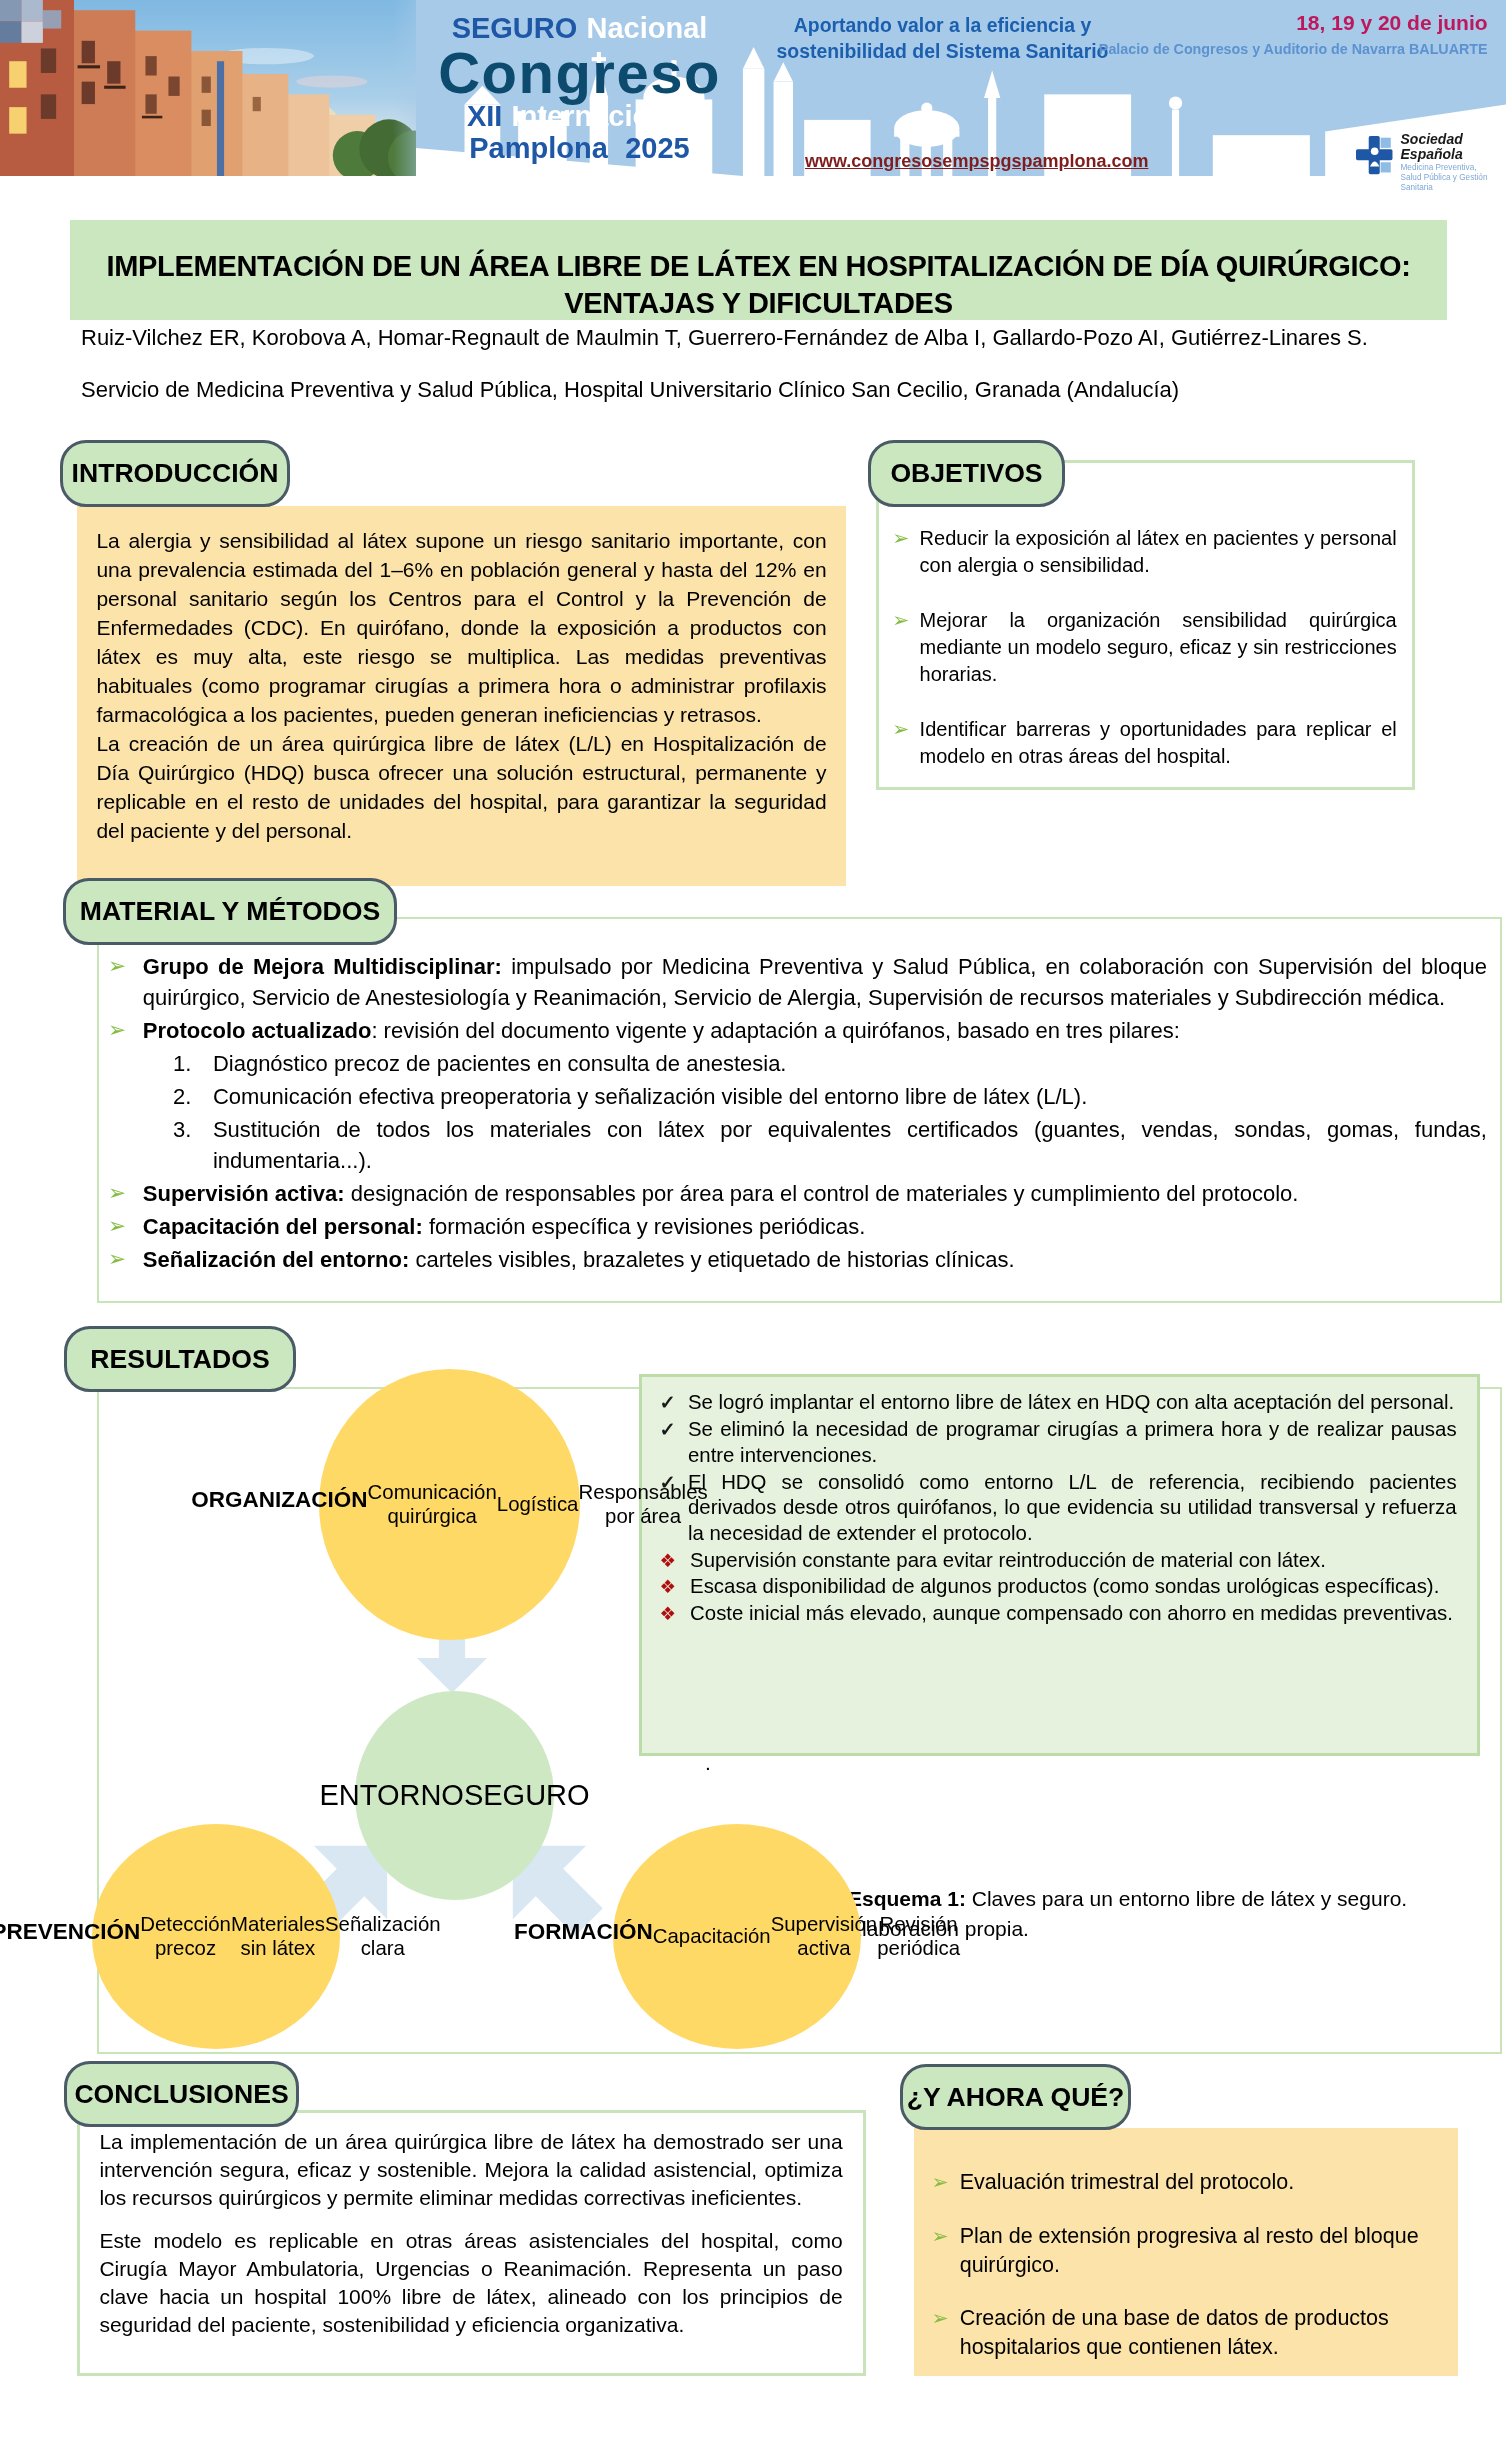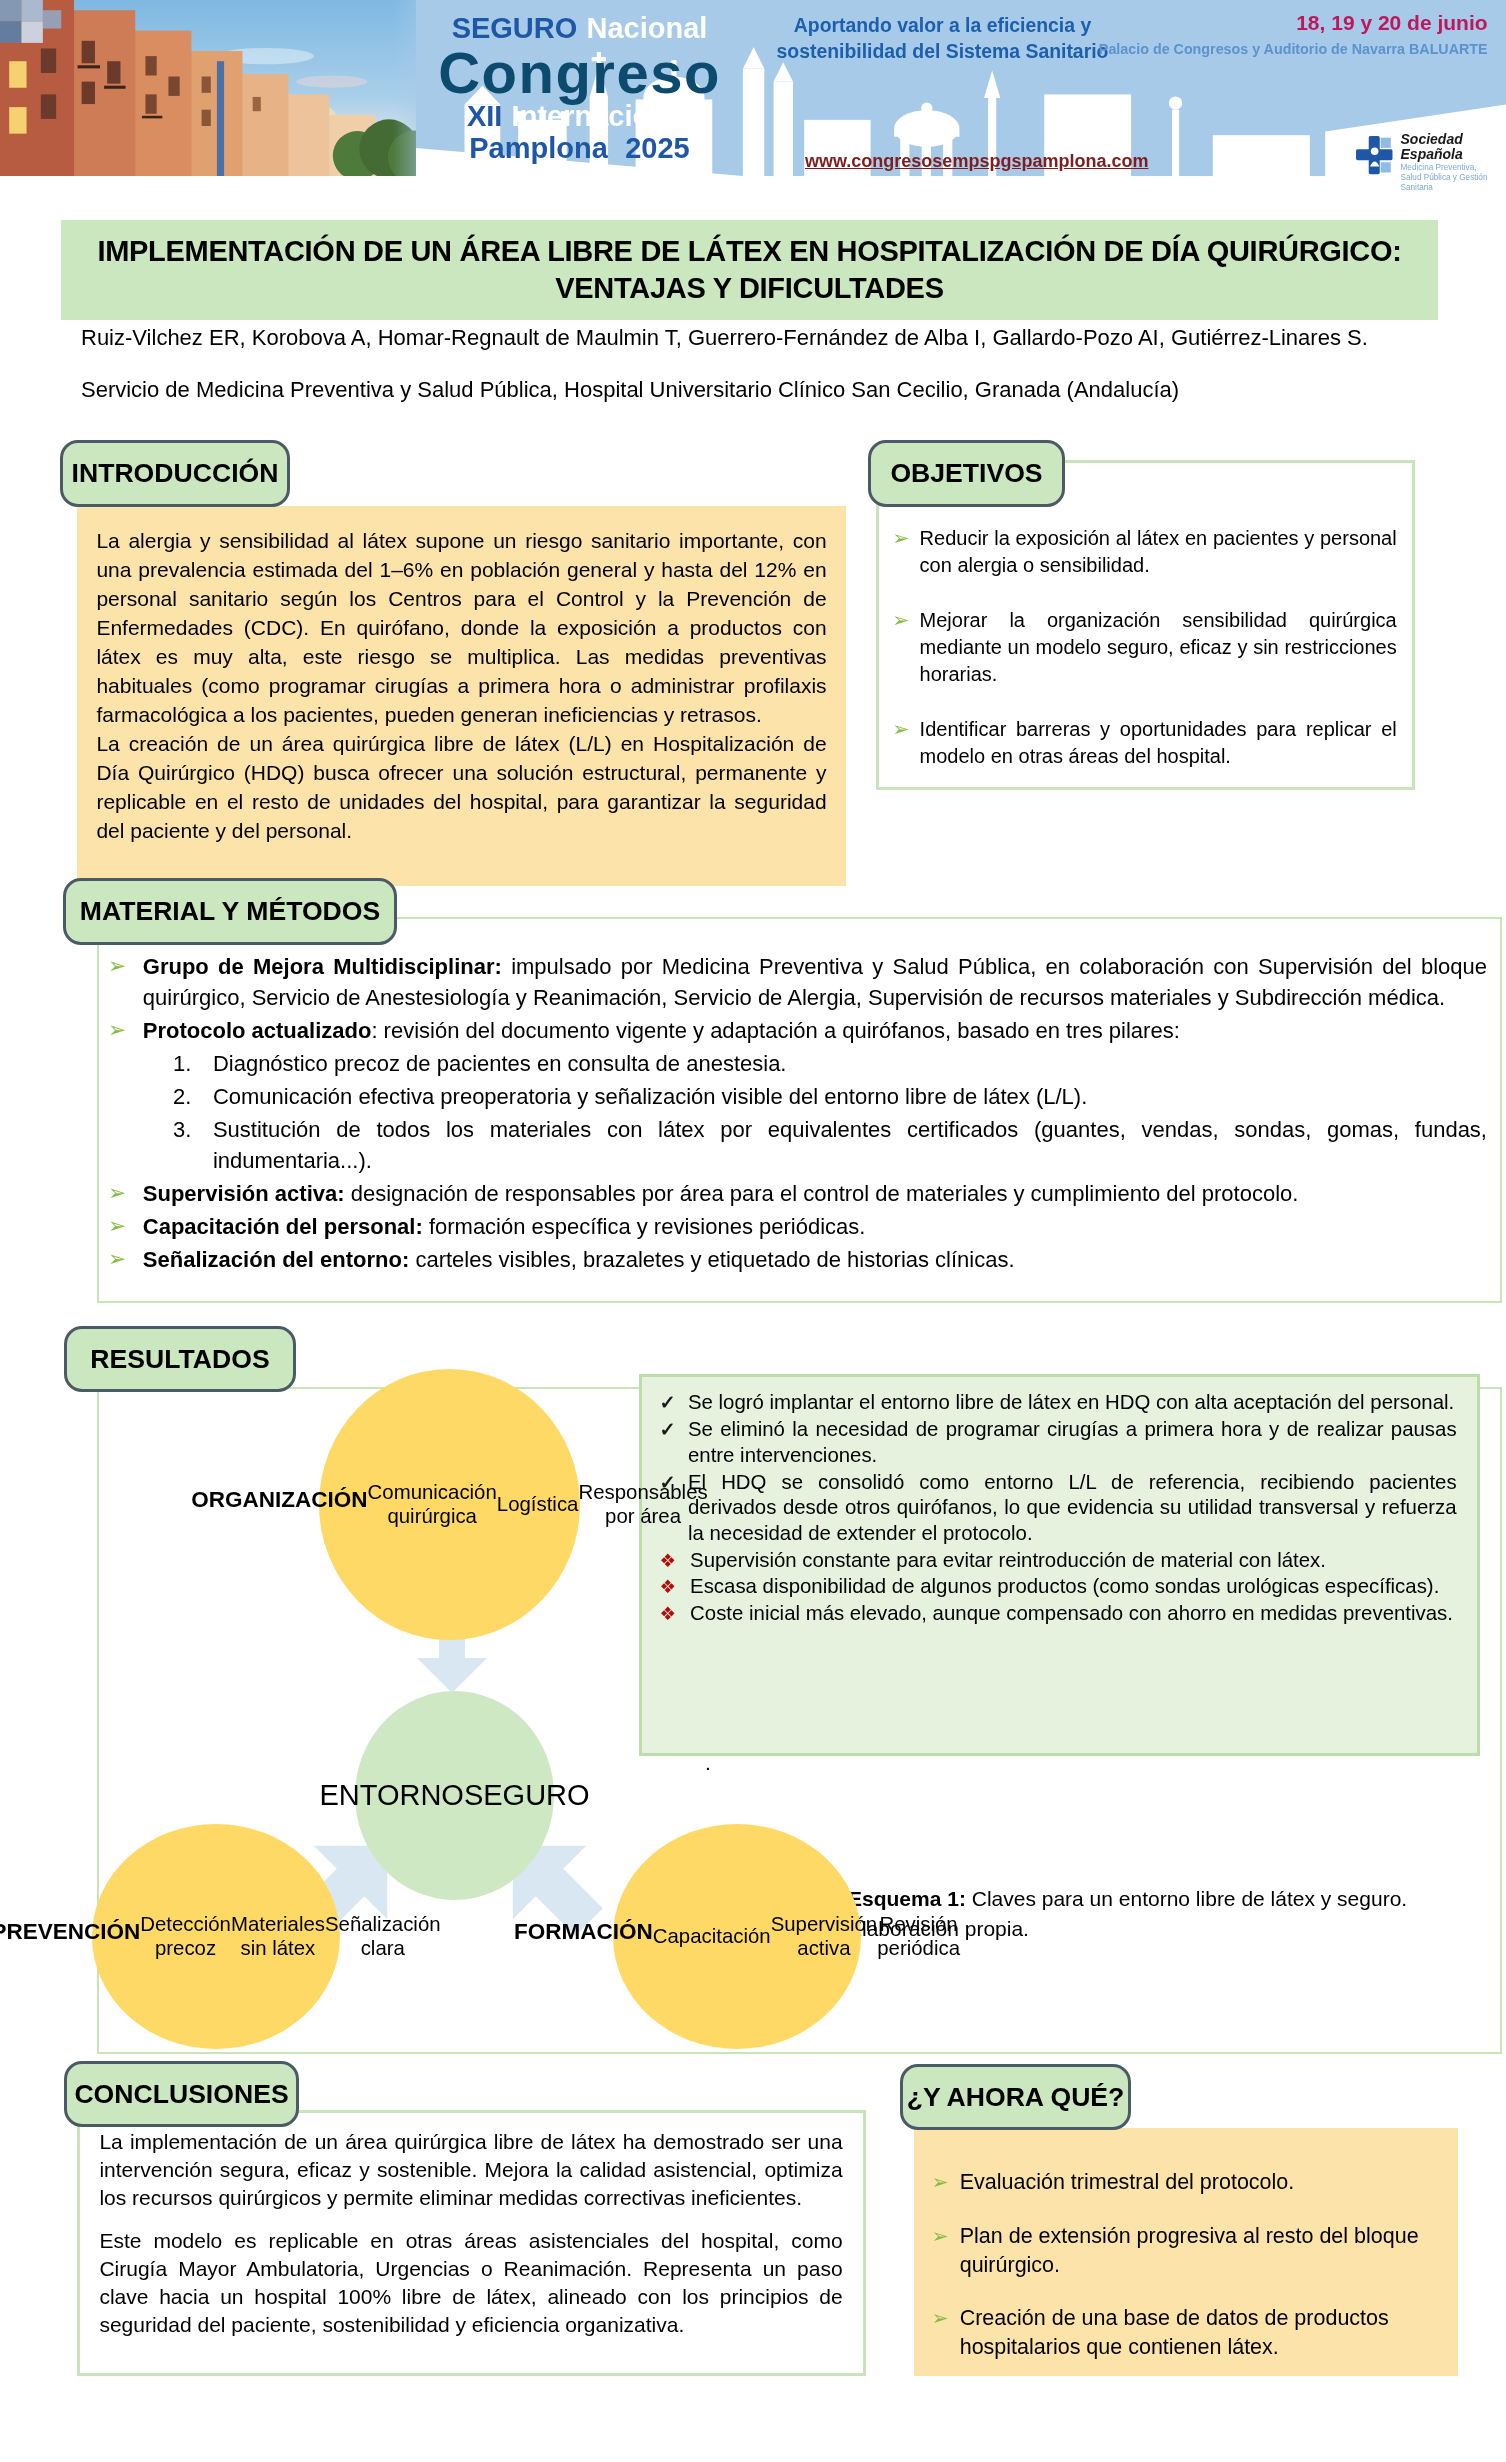--- a/index.html
+++ b/index.html
@@ -25,28 +25,28 @@
   #tagline{left:769px;top:13.3px;width:347px;font-size:19.4px;font-weight:bold;color:#1B5FAE;
            text-align:center;line-height:1.32;z-index:3;}
   #dates{right:19.4px;top:11.2px;font-size:21px;font-weight:bold;color:#be185d;text-align:right;z-index:3;}
   #venue{right:19.4px;top:41px;font-size:14.3px;font-weight:bold;color:#5C92CF;text-align:right;z-index:3;}
   #website{left:805px;top:151px;font-size:18px;font-weight:bold;color:#7f1d1d;z-index:3;text-decoration:underline;}
   #society{left:1356px;top:132px;display:flex;gap:7.2px;align-items:flex-start;z-index:4;}
   #society .soc-name{font-size:14px;font-weight:bold;font-style:italic;color:#1a1a1a;line-height:1.1;}
   #society .soc-sub{font-size:8.2px;color:#7FA8D6;line-height:1.25;}
 
   
-  #titlebox{left:61px;top:220px;width:1377px;height:100px;background:#CBE7BF;
-            display:flex;flex-direction:column;justify-content:center;align-items:center;gap:4.1px;}
+  #titlebox{left:70px;top:220px;width:1377px;height:100px;background:#CBE7BF;
+            display:flex;flex-direction:column;justify-content:flex-end;align-items:center;gap:4.1px;}
   .title-line{font-size:29px;font-weight:bold;letter-spacing:-0.3px;}
   #authors{left:81px;top:325px;width:1400px;font-size:22px;}
   #affiliation{left:81px;top:377px;width:1400px;font-size:22px;}
 
   
-  .sec-label{background:#CBE7BF;border:3.6px solid #4A5A66;border-radius:18px;
+  .sec-label{background:#CBE7BF;border:3.6px solid #4A5A66;border-radius:26px;
              display:flex;align-items:center;justify-content:center;
              font-weight:bold;font-size:26.6px;z-index:6;box-sizing:border-box;text-align:center;}
   #lab-intro{left:60px;top:440px;width:230px;height:67px;}
   #lab-obj{left:868px;top:440px;width:197px;height:67px;}
   #lab-met{left:63px;top:878px;width:334px;height:67px;}
   #lab-res{left:64px;top:1326px;width:232px;height:66px;}
   #lab-con{left:64px;top:2061px;width:235px;height:66px;}
   #lab-ahora{left:900px;top:2064px;width:231px;height:66px;}
 
   

